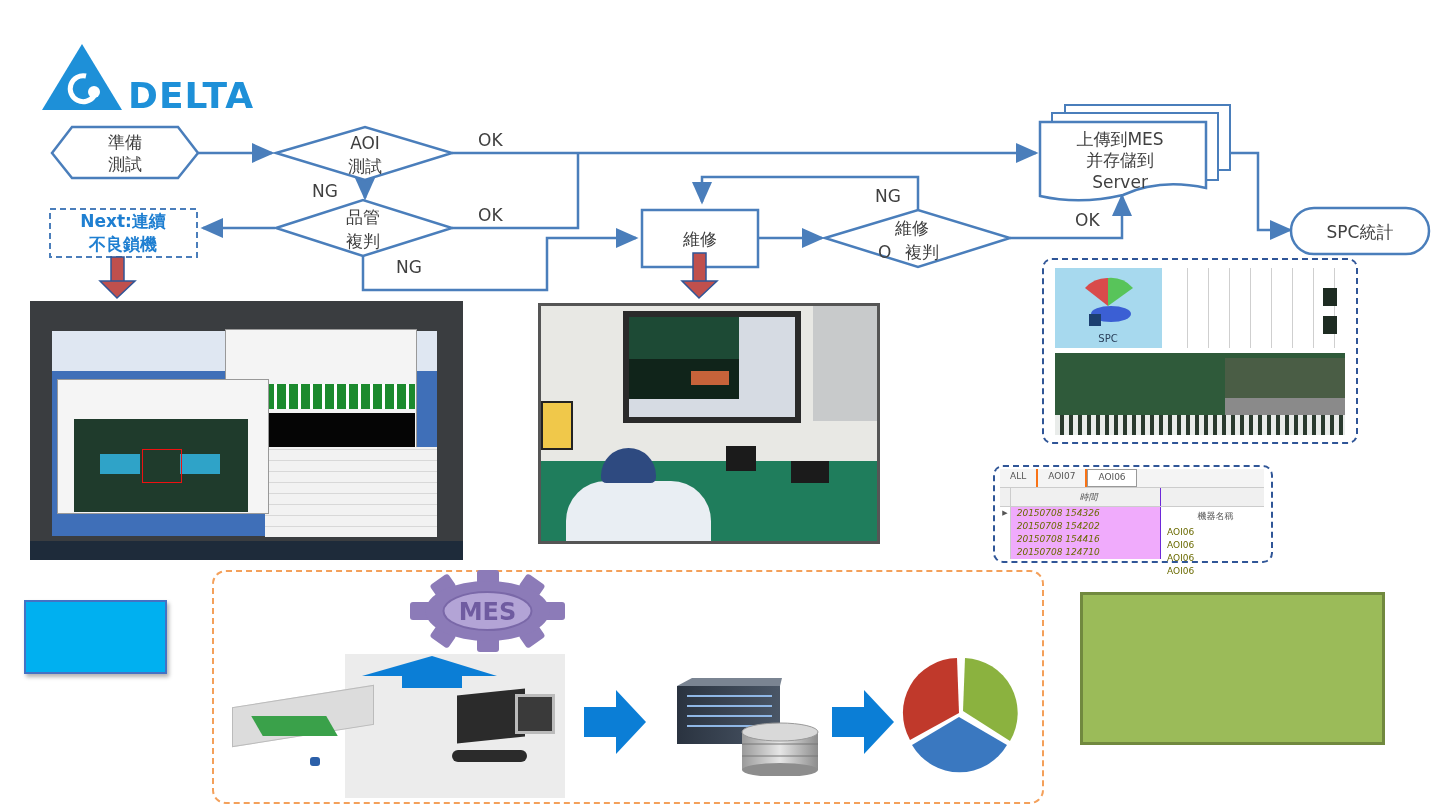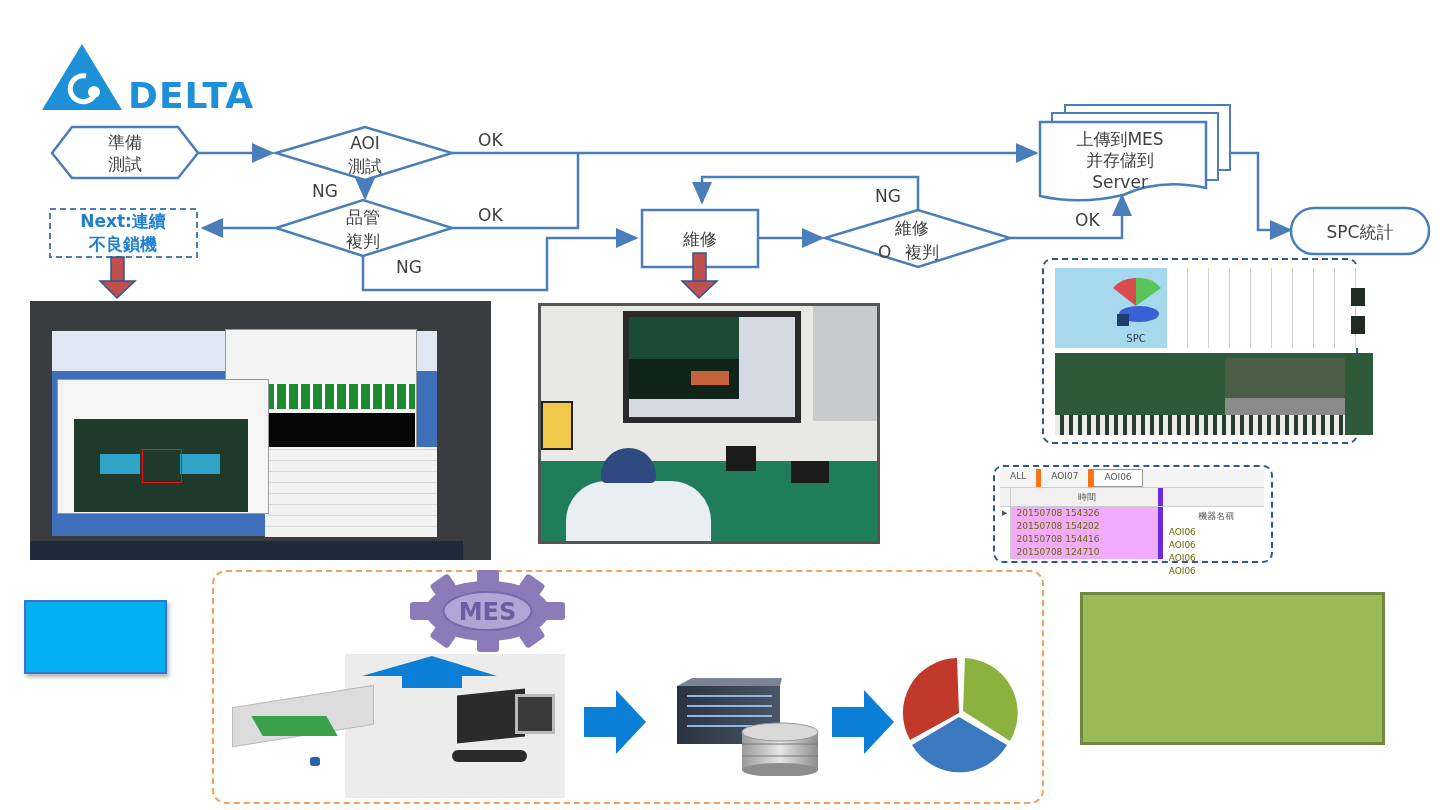--- a/index.html
+++ b/index.html
@@ -3,31 +3,31 @@
 <meta charset="utf-8">
 <style>
   html, body { margin:0; padding:0; background:#ffffff; }
   body { width:1440px; height:810px; position:relative; overflow:hidden;
          font-family:"DejaVu Sans", sans-serif; }
   .abs { position:absolute; }
   svg text { font-family:"DejaVu Sans", sans-serif; }
   .flow-label { fill:#404040; font-size:17px; }
   .node-text { fill:#404040; font-size:17px; text-anchor:middle; }
   .next-text { fill:#1f7fd1; font-size:17px; font-weight:bold; text-anchor:middle; }
-  .photo { position:absolute; overflow:hidden;padding-left:28px; }
+  .photo { position:absolute; overflow:hidden; }
   .dash-box { position:absolute; border:2px dashed #2f5597; border-radius:10px; }
   .orange-box { position:absolute; border:2.5px dashed #f4a05a; border-radius:14px; }
   .tbl { position:absolute; font-family:"DejaVu Sans", sans-serif; font-size:9px; color:#555; }
   .tbl .tabs { display:flex; height:18px; border-bottom:1px solid #ccc; background:#f4f4f4; }
-  .tbl .tab { padding:2px 10px; border-right:5px solid #f97316; }
+  .tbl .tab { padding:2px 10px; border-right:2px solid #f97316; }
   .tbl .tab.active { border:1px solid #999; background:#fff; }
   .tbl .hdr { display:flex; height:18px; background:#f0f0f0; border-bottom:1px solid #ccc; }
   .tbl .row { display:flex; height:13px; }
   .tbl .c0 { width:10px; border-right:1px solid #ccc; font-size:7px; line-height:13px; text-align:center;}
-  .tbl .c1 { width:148px; border-right:5px solid #6d28d9; padding-left:6px; }
+  .tbl .c1 { width:148px; border-right:1px solid #6d28d9; padding-left:6px;font-style:italic; }
   .tbl .c2 { width:100px; padding-left:6px;margin-top:19px; }
   .tbl .row .c1, .tbl .row .c2 { background:#f0abfc; color:#6a6a00; line-height:13px; }
   .tbl .hdr .c1, .tbl .hdr .c2 { text-align:center; line-height:18px; }
 </style>
 </head>
 <body>
 
 <div class="abs" style="left:42px;top:42px;width:220px;height:70px;text-align:center;">
   <svg width="220" height="70" viewBox="0 0 220 70">
     <polygon points="0,68 40,2 80,68" fill="#1e90d8"></polygon>

